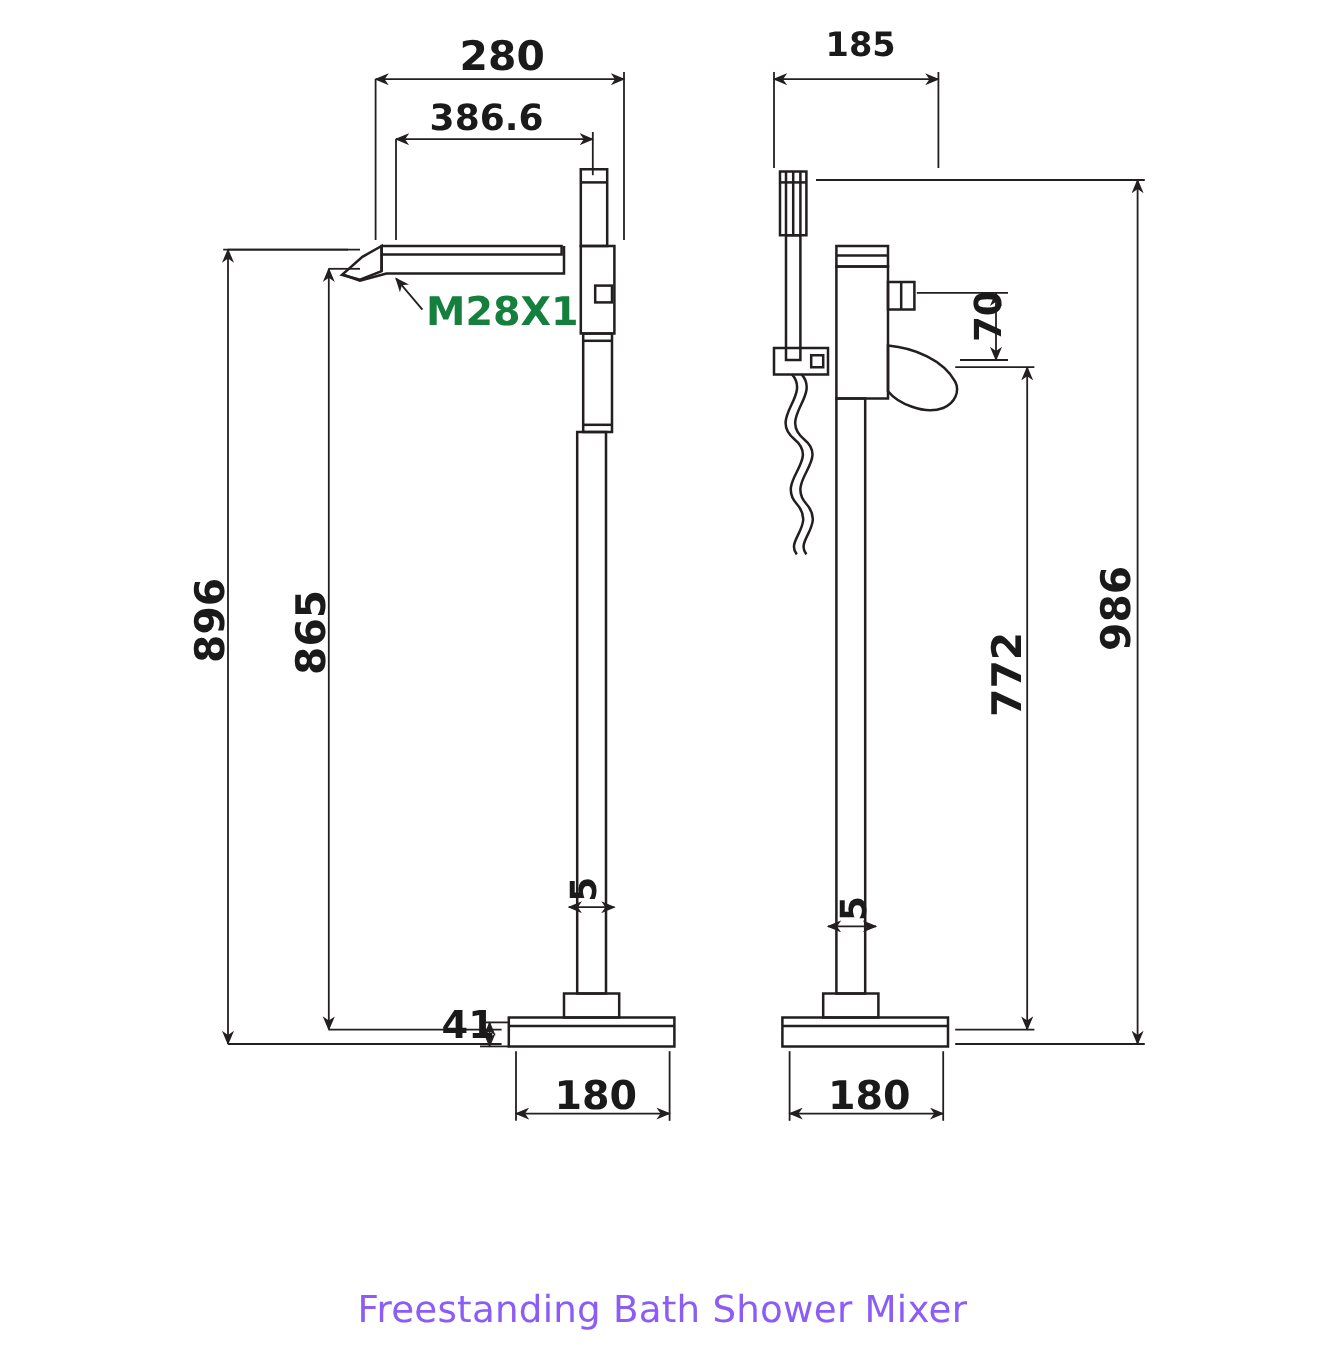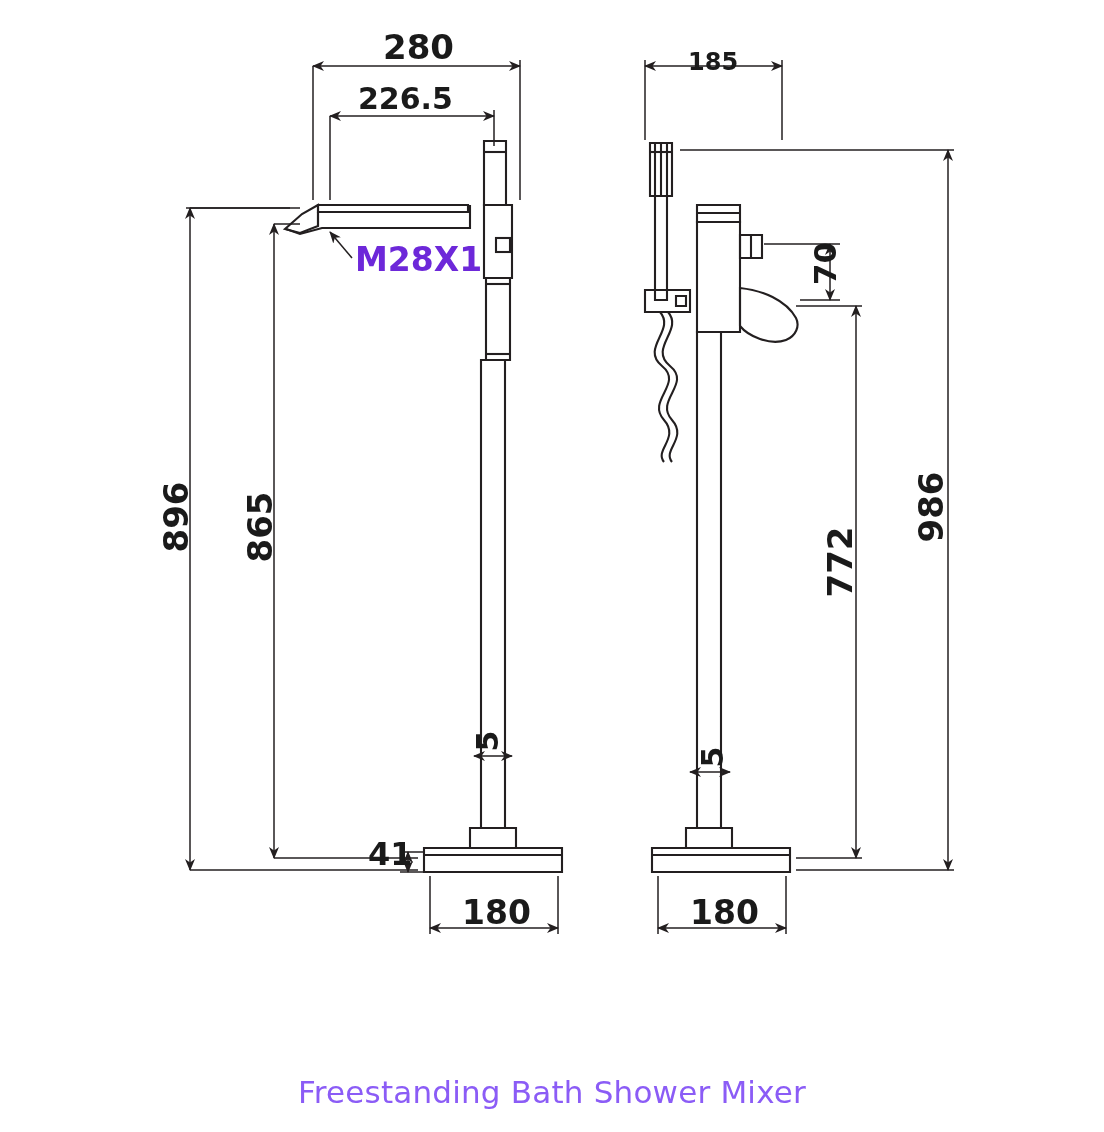--- a/index.html
+++ b/index.html
@@ -49,21 +49,21 @@
     line-height: 1;
   }
   .rot {
     transform-origin: 50% 50%;
     transform: rotate(-90deg);
   }
   .thread-label {
     position: absolute;
     font-family: "DejaVu Sans", sans-serif;
     font-weight: 700;
-    color: #6d28d9;
+    color: #15803d;
     white-space: nowrap;
     line-height: 1;
   }
 </style>
 </head>
 <body>
 
 <div id="stage">
 
   <svg class="drawing" viewBox="0 0 1104 1132">
@@ -193,35 +193,35 @@
         <line x1="658" y1="928" x2="786" y2="928" marker-start="url(#arrStart)" marker-end="url(#arrEnd)"></line>
         <line x1="658" y1="876" x2="658" y2="934"></line>
         <line x1="786" y1="876" x2="786" y2="934"></line>
       </g>
 
     </g>
   </svg>
 
   <div class="dimlabel" style="left:383px; top:30px; font-size:34px;">280</div>
 
-  <div class="dimlabel" style="left:358px; top:84px; font-size:30px;">226.5</div>
+  <div class="dimlabel" style="left:358px; top:84px; font-size:30px;">386.6</div>
 
   <div class="thread-label" style="left:355px; top:243px; font-size:33px;">M28X1</div>
 
   <div class="dimlabel rot" style="left:131px; top:500px; width:90px; text-align:center; font-size:34px;">896</div>
 
   <div class="dimlabel rot" style="left:215px; top:510px; width:90px; text-align:center; font-size:34px;">865</div>
 
   <div class="dimlabel rot" style="left:463px; top:726px; width:50px; text-align:center; font-size:30px;">5</div>
 
   <div class="dimlabel" style="left:368px; top:838px; font-size:32px;">41</div>
 
   <div class="dimlabel" style="left:462px; top:896px; font-size:33px;">180</div>
 
-  <div class="dimlabel" style="left:688px; top:50px; font-size:24px;">185</div>
+  <div class="dimlabel" style="left:688px; top:24px; font-size:28px;">185</div>
 
   <div class="dimlabel rot" style="left:797px; top:248px; width:56px; text-align:center; font-size:31px;">70</div>
 
   <div class="dimlabel rot" style="left:886px; top:490px; width:90px; text-align:center; font-size:34px;">986</div>
 
   <div class="dimlabel rot" style="left:795px; top:545px; width:90px; text-align:center; font-size:34px;">772</div>
 
   <div class="dimlabel rot" style="left:688px; top:742px; width:50px; text-align:center; font-size:30px;">5</div>
 
   <div class="dimlabel" style="left:690px; top:896px; font-size:33px;">180</div>

